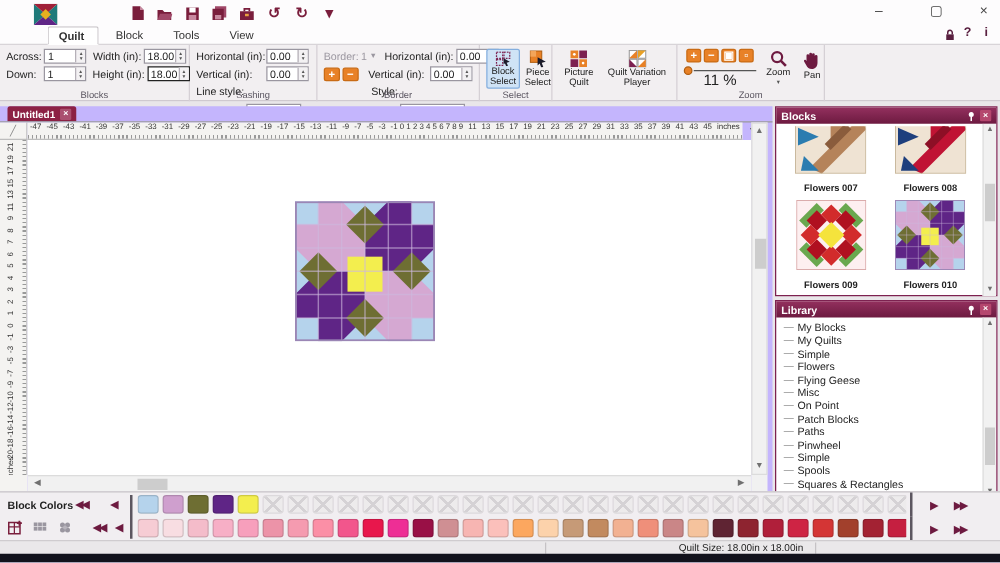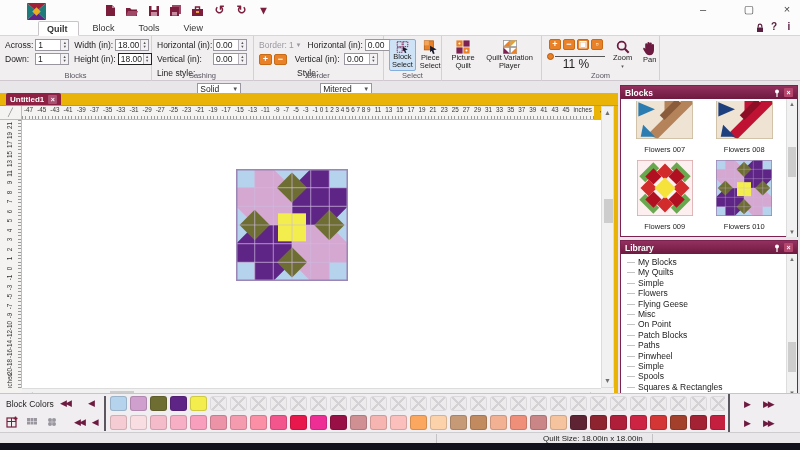--- a/index.html
+++ b/index.html
@@ -36,21 +36,21 @@
   .obtn { width:13px; height:11px; background:#e88127; border:1px solid #c96b15; border-radius:2px; color:#fff; font-size:9px; line-height:9px; text-align:center; font-weight:bold; }
   .big-btn { display:flex; flex-direction:column; align-items:center; justify-content:flex-start; padding:1px 2px; border-radius:2px; font-size:7.5px; color:#222; text-align:center; line-height:8px; }
   .big-btn.sel { background:#cfe3f6; border:1px solid #84aede; }
   .zbtns { display:flex; gap:2px; }
   .slider { width:58px; height:8px; position:relative; margin-top:3px; }
   .slider .track { position:absolute; left:8px; right:0; top:3px; height:1px; background:#555; }
   .slider .knob { position:absolute; left:0; top:0; width:7px; height:7px; background:#e88127; border:1px solid #b05d10; border-radius:50%; }
   .pct { font-size:12px; color:#222; text-align:center; width:58px; }
 
   
-  .canvas-area { left:0; top:85px; width:618px; height:308px; background:#eab308;margin-top:8px; }
+  .canvas-area { left:0; top:85px; width:618px; height:308px; background:#c4b5fd; }
   .doc-tab { position:absolute; left:6px; top:0; height:12px; background:#8c2144; color:#fff; font-size:8px; font-weight:bold; display:flex; align-items:center; gap:4px; padding:0 4px; border-radius:2px 2px 0 0; }
   .doc-tab .x { width:9px; height:9px; background:#aa5070; color:#fff; font-size:7px; line-height:9px; text-align:center; border-radius:1px; }
   .tabline { position:absolute; left:0; top:12px; width:618px; height:1px; background:#9a9a9a; }
   .hruler { position:absolute; left:22px; top:13px; width:572px; height:14px; background:#f4f3f1; border-bottom:1px solid #bdbdbd;
     background-image:repeating-linear-gradient(90deg,#999 0 1px,transparent 1px 3.3px); background-size:100% 3px; background-position:0 100%; background-repeat:no-repeat; }
   .hruler-labels { display:flex; justify-content:space-between; padding:0 2px; font-size:6.3px; color:#333; }
   .corner { position:absolute; left:0; top:13px; width:22px; height:14px; background:#f4f3f1; border-right:1px solid #bdbdbd; border-bottom:1px solid #bdbdbd; color:#888; font-size:8px; text-align:center; line-height:13px; }
   .ruler-menu { position:absolute; left:596px; top:13px; width:12px; height:14px; font-size:7px; color:#555; text-align:center; line-height:14px; }
   .vruler { position:absolute; left:0; top:27px; width:22px; height:268px; background:#f4f3f1; border-right:1px solid #bdbdbd;
     background-image:repeating-linear-gradient(0deg,#999 0 1px,transparent 1px 3.3px); background-size:3px 100%; background-position:100% 0; background-repeat:no-repeat; }
@@ -67,33 +67,33 @@
   .scorner { position:absolute; left:601px; top:295px; width:13px; height:13px; background:#f1f1f1; }
   .lcorner { position:absolute; left:0; top:295px; width:22px; height:13px; background:#f4f3f1; }
 
   
   .panel { position:absolute; left:620px; width:178px; border:1px solid #7d2150; background:#fff; }
   .panel-head { height:13px; background:linear-gradient(#93305e,#6d1a40); color:#fff; font-size:8.5px; font-weight:bold; display:flex; align-items:center; padding:0 4px; }
   .panel-head .sp { flex:1; }
   .panel-head .pin { width:8px; height:8px; margin-right:3px; }
   .panel-head .x { width:9px; height:9px; background:#b5476e; color:#fff; font-size:7px; line-height:9px; text-align:center; border-radius:1px; }
   .blocks-body { position:relative; height:138px; overflow:hidden; padding:2px 13px 0 4px; display:grid; grid-template-columns:1fr 1fr; }
-  .thumb-cell { display:flex; flex-direction:column; align-items:center; }
+  .thumb-cell { display:flex; flex-direction:column; align-items:center;font-weight:bold; }
   .thumb-cell .cap { font-size:7.5px; color:#222; margin-top:2px; }
   .pscroll { position:absolute; right:0; top:0; width:11px; height:100%; background:#f1f1f1; border-left:1px solid #ddd; }
   .pscroll .sarr { color:#707070; font-size:6px; width:100%; text-align:center; height:10px; line-height:10px; position:absolute; }
   .pscroll .thumb { position:absolute; left:1px; width:8px; background:#cdcdcd; }
   .lib-body { position:relative; height:144px; overflow:hidden; padding:3px 13px 0 6px; }
   .lib-item { font-size:8.5px; color:#222; line-height:10.4px; white-space:nowrap; display:flex; align-items:center; }
   .lib-item .dash { color:#888; margin-right:3px; font-size:8px; }
 
   
   .palette { left:0; top:393px; width:800px; height:39px; background:#f1eef1; border-top:1px solid #c8c4c8; }
   .prow { position:absolute; left:0; width:800px; height:19px; }
-  .pal-label { position:absolute; left:6px; top:5px; font-size:8.5px; font-weight:normal; color:#222; }
+  .pal-label { position:absolute; left:6px; top:5px; font-size:8.5px; font-weight:bold; color:#222; }
   .arrL { color:#6d1a40; font-size:9px; letter-spacing:-2px; }
   .pal-left-icons { position:absolute; left:6px; top:3px; display:flex; gap:8px; align-items:center; }
   .pdivider { position:absolute; left:104px; top:2px; height:35px; width:2px; background:#5c5660; }
   .swatches { position:absolute; left:110px; top:2px; width:615px; height:16px; display:flex; gap:3px; overflow:hidden; }
   .sw { width:17px; height:15px; border-radius:3px; border:1px solid rgba(0,0,0,.15); flex:0 0 auto; }
   .sw.empty { background-color:#edebec; border:1px solid #dcd9dc;
     background-image:linear-gradient(45deg,transparent 44%,#d5d2d5 44%,#d5d2d5 56%,transparent 56%),linear-gradient(-45deg,transparent 44%,#d5d2d5 44%,#d5d2d5 56%,transparent 56%); }
   .arr-zone { position:absolute; left:728px; top:0; width:72px; height:19px; border-left:2px solid #5c5660; display:flex; align-items:center; gap:14px; padding-left:14px; }
   .arrR { color:#6d1a40; font-size:9px; letter-spacing:-2px; }
 

